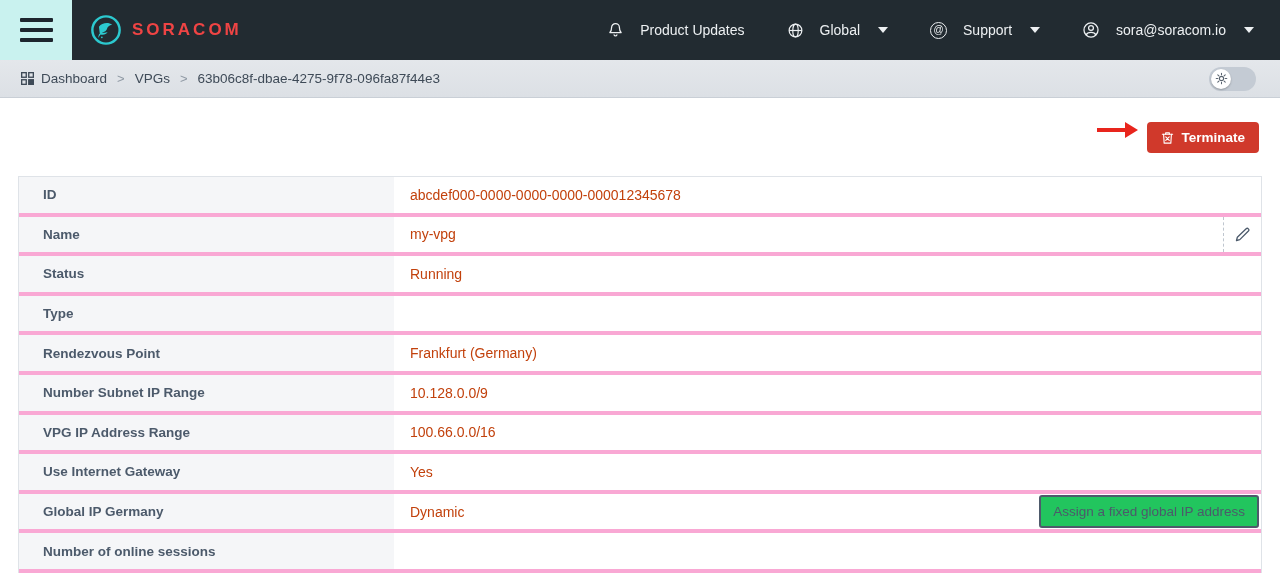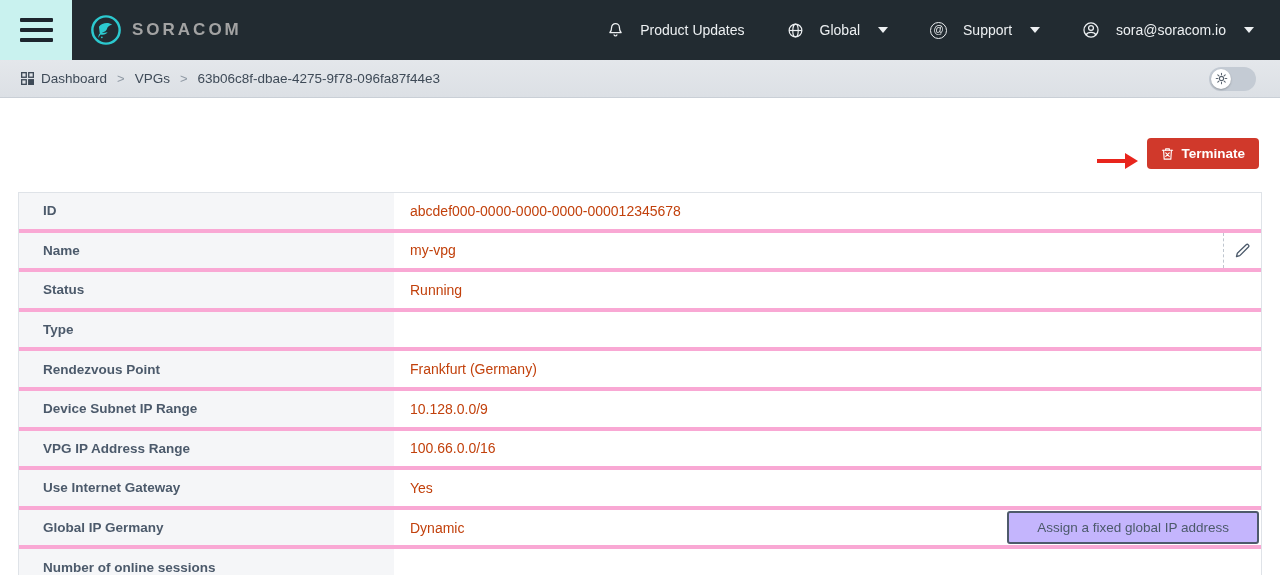--- a/index.html
+++ b/index.html
@@ -5,21 +5,21 @@
   * { margin:0; padding:0; box-sizing:border-box; }
   html,body { width:1280px; height:575px; overflow:hidden; background:#fff;
               font-family:"Liberation Sans", sans-serif; }
 
   
   .navbar { height:60px; background:#222b31; display:flex; align-items:stretch; }
   .hamburger { width:72px; background:#c9f2ef; display:flex; flex-direction:column;
                justify-content:center; align-items:center; gap:6px; cursor:pointer; }
   .hamburger .bar { width:33px; height:4px; background:#1d262e; border-radius:1px; }
   .brand { display:flex; align-items:center; gap:10px; padding-left:18px; }
-  .brand-name { color:#a3a3a3; font-size:17px; font-weight:700; letter-spacing:3px; }
+  .brand-name { color:#ef4444; font-size:17px; font-weight:700; letter-spacing:3px; }
   .nav-right { margin-left:auto; display:flex; align-items:center; gap:42px; padding-right:26px; }
   .nav-item { display:flex; align-items:center; gap:16px; color:#edf0f2; font-size:14px; cursor:pointer; }
   .nav-icon { display:flex; align-items:center; }
   .at-circle { width:17px; height:17px; border:1.5px solid #edf0f2; border-radius:50%;
                display:flex; align-items:center; justify-content:center;
                font-size:10px; line-height:1; color:#edf0f2; }
   .caret { width:0; height:0; border-left:5px solid transparent; border-right:5px solid transparent;
            border-top:6px solid #edf0f2; margin-left:2px; }
 
   
@@ -30,43 +30,43 @@
   .crumb { display:flex; align-items:center; gap:6px; cursor:pointer; }
   .crumb-sep { color:#8f99a4; font-size:13px; }
   .toggle { margin-left:auto; width:47px; height:24px; background:#c4cbd4; border-radius:12px;
             position:relative; cursor:pointer; }
   .toggle .knob { position:absolute; left:2px; top:2px; width:20px; height:20px;
                   background:#fff; border-radius:50%; display:flex; align-items:center;
                   justify-content:center; box-shadow:0 1px 2px rgba(0,0,0,.25); }
 
   
   .content { background:#fff; }
-  .actions-row { display:flex; justify-content:flex-end; align-items:flex-end;
-                 margin:40px 21px 0 0; gap:9px; height:31px; }
+  .actions-row { display:flex; justify-content:flex-end; align-items:flex-start;
+                 margin:24px 21px 0 0; gap:9px; height:31px; }
   .arrow { display:flex; align-items:center; }
   .arrow .shaft { width:28px; height:4px; background:#e8251d; }
   .arrow .head { width:0; height:0; border-top:8px solid transparent;
                  border-bottom:8px solid transparent; border-left:13px solid #e8251d; }
   .btn-danger { display:flex; align-items:center; gap:7px; background:#d0392b; color:#fff;
                 border:none; border-radius:4px; height:31px; padding:0 14px;
                 font-size:13.5px; font-weight:700; font-family:inherit; cursor:pointer; }
 
   
   .details { margin:23px 18px 0 18px; border:1px solid #dfe3e8; border-bottom:none; }
   .drow { display:flex; align-items:stretch; height:39.6px; border-bottom:4px solid #f9a8d4;
           position:relative; background:#fff; }
   .dlabel { width:375px; flex:0 0 375px; background:#f5f6f8; display:flex; align-items:center;
             padding-left:24px; font-size:13.5px; font-weight:700; color:#4c5a6b; }
   .dvalue { flex:1; display:flex; align-items:center; padding-left:16px;
             font-size:14px; color:#c2410c; }
   .edit-cell { flex:0 0 38px; border-left:1px dashed #bfc6cf; display:flex;
                align-items:center; justify-content:center; cursor:pointer; }
-  .row-action-btn { position:absolute; right:2px; top:1px; bottom:1px; background:#c4b5fd;
+  .row-action-btn { position:absolute; right:2px; top:1px; bottom:1px; background:#22c55e;
                     border:2px solid #4e5a6b; border-radius:3px; color:#4c5a6b;
-                    font-size:13.5px; font-family:inherit; padding:0 28px; cursor:pointer; }
+                    font-size:13.5px; font-family:inherit; padding:0 12px; cursor:pointer; }
 </style>
 </head>
 <body>
 
 <div class="navbar">
   <div class="hamburger">
     <span class="bar"></span>
     <span class="bar"></span>
     <span class="bar"></span>
   </div>
@@ -197,21 +197,21 @@
       <div class="drow">
       <div class="dlabel">Type</div>
 
     </div>
       <div class="drow">
       <div class="dlabel">Rendezvous Point</div>
       <div class="dvalue">Frankfurt (Germany)</div>
 
     </div>
       <div class="drow">
-      <div class="dlabel">Device Subnet IP Range</div>
+      <div class="dlabel">Number Subnet IP Range</div>
       <div class="dvalue">10.128.0.0/9</div>
 
     </div>
       <div class="drow">
       <div class="dlabel">VPG IP Address Range</div>
       <div class="dvalue">100.66.0.0/16</div>
 
     </div>
       <div class="drow">
       <div class="dlabel">Use Internet Gateway</div>

